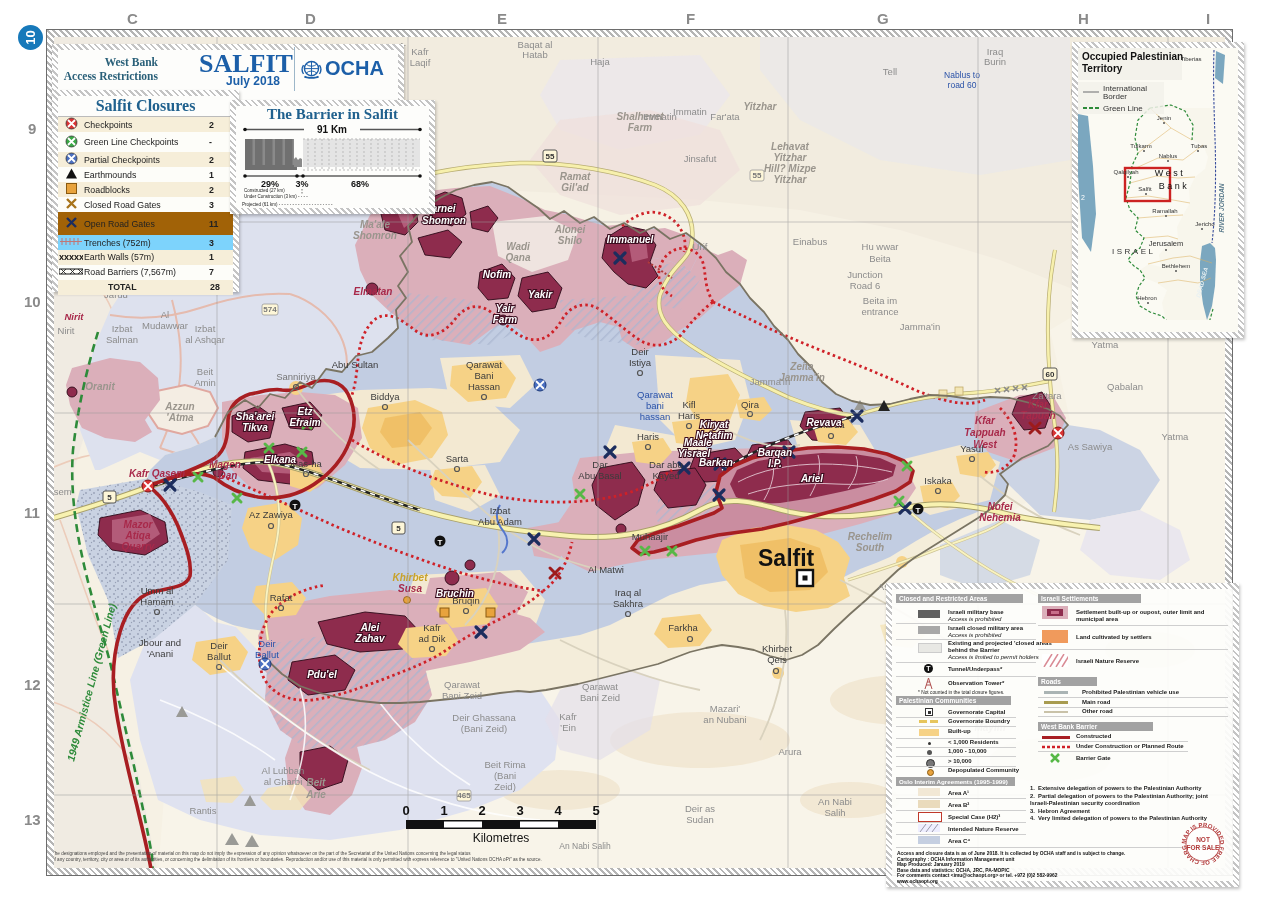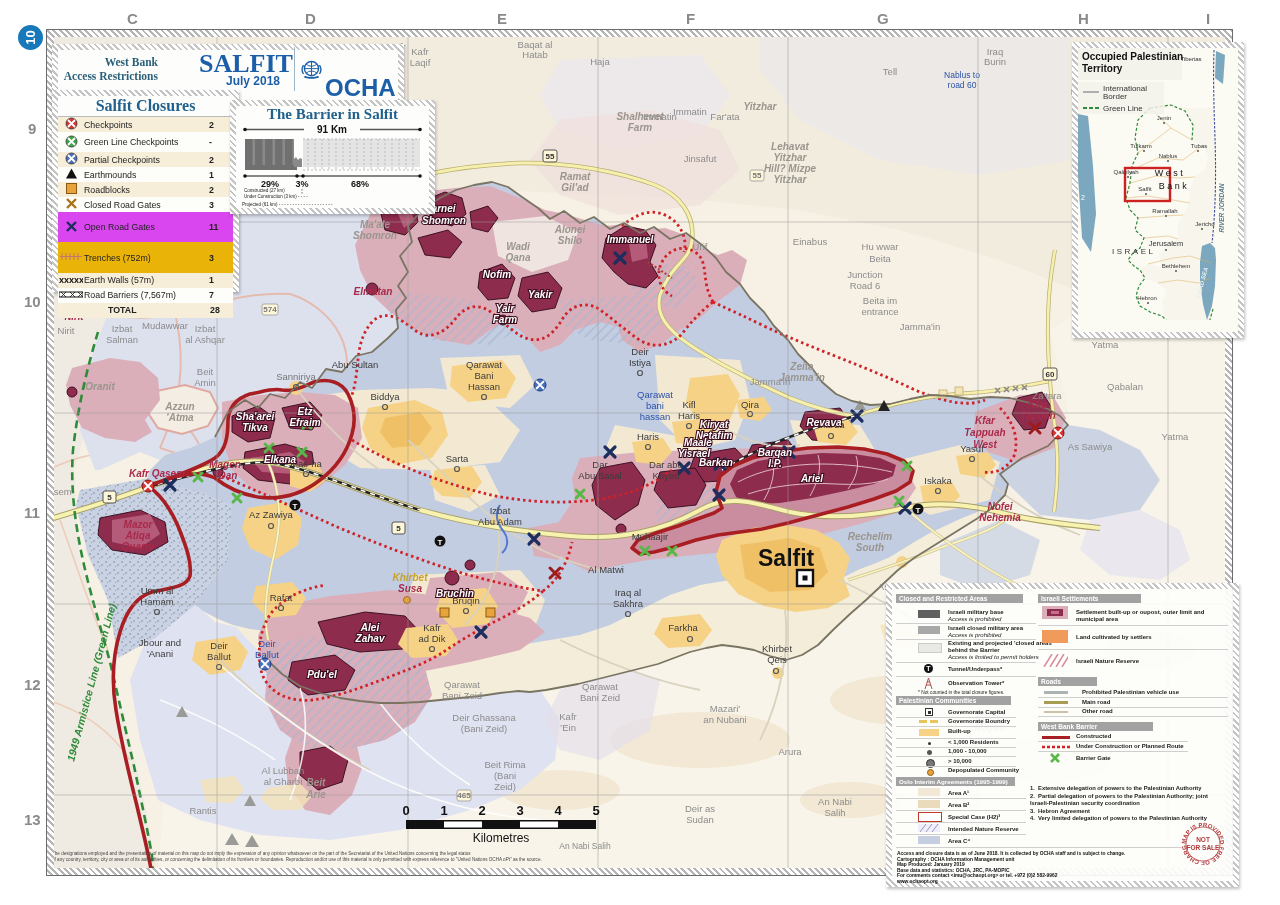--- a/index.html
+++ b/index.html
@@ -655,21 +655,21 @@
  <div style="position:absolute;left:0px;top:5px;width:100px;color:#2a6079;font-family:'Liberation Serif',serif;font-weight:bold;font-size:11.5px;text-align:right;line-height:14px;">West Bank<br>Access Restrictions</div>
  <div style="position:absolute;left:141px;top:-1px;color:#1c5fa8;font-family:'Liberation Serif',serif;font-weight:bold;font-size:26px;">SALFIT</div>
  <div style="position:absolute;left:168px;top:24px;color:#1c5fa8;font-size:12px;font-weight:bold;">July 2018</div>
  <div style="position:absolute;left:236px;top:-3px;width:1px;height:44px;background:#9db7c9;"></div>
  <svg style="position:absolute;left:242px;top:8px;" width="23" height="23" viewBox="0 0 26 26">
   <circle cx="13" cy="12" r="8" fill="none" stroke="#1c5fa8" stroke-width="1.6"></circle>
   <path d="M5,12 L21,12 M13,4 L13,20 M7,7 A9,9 0 0,0 19,7 M7,17 A9,9 0 0,1 19,17" stroke="#1c5fa8" stroke-width="1.1" fill="none"></path>
   <path d="M4,18 C2,15 2,11 4,8 M22,18 C24,15 24,11 22,8" stroke="#1c5fa8" stroke-width="1.6" fill="none"></path>
   <path d="M5,21 C8,23 18,23 21,21" stroke="#1c5fa8" stroke-width="2" fill="none"></path>
  </svg>
- <div style="position:absolute;left:267px;top:24px;color:#1c5fa8;font-size:24px;font-weight:bold;">OCHA</div>
+ <div style="position:absolute;left:267px;top:7px;color:#1c5fa8;font-size:20px;font-weight:bold;">OCHA</div>
 </div>
 
 <div class="box hatch" style="left:52px;top:90px;width:175px;height:190px;font-size:9px;">
  <div style="text-align:center;color:#20618e;font-family:'Liberation Serif',serif;font-weight:bold;font-size:16px;margin-top:1px;border-bottom:1px solid #bbb;padding-bottom:1px;">Salfit Closures</div>
  <table style="width:100%;border-collapse:collapse;font-size:8.8px;color:#222;">
  <tbody>
         <tr style="background:#f6eed9;height:14.8px;">
           <td style="width:26px;text-align:center;padding:0;"><svg width="13" height="13" viewBox="0 0 13 13">
               <circle cx="6.5" cy="6.5" r="5.5" fill="#d93434" stroke="#333" stroke-width="0.8"></circle>
               <path d="M3,3 L10,10 M10,3 L3,10" stroke="#fff" stroke-width="1.8"></path>
@@ -707,28 +707,28 @@
           <td style="padding:0;">Roadblocks</td>
           <td style="width:24px;padding:0;font-weight:bold;">2</td>
         </tr>
         <tr style="background:#fdfdf9;height:14.8px;">
           <td style="width:26px;text-align:center;padding:0;"><svg width="13" height="13">
               <path d="M2,2 L11,11 M11,2 L2,11" stroke="#a8741a" stroke-width="2.4"></path>
             </svg></td>
           <td style="padding:0;">Closed Road Gates</td>
           <td style="width:24px;padding:0;font-weight:bold;">3</td>
         </tr>
-        <tr style="background:#d946ef;height:30px;">
+        <tr style="background:#a16207;height:23px;">
           <td style="width:26px;text-align:center;padding:0;"><svg width="13" height="13">
               <path d="M2,2 L11,11 M11,2 L2,11" stroke="#1c2d5e" stroke-width="2.4"></path>
             </svg></td>
           <td style="padding:0;">Open Road Gates</td>
           <td style="width:24px;padding:0;font-weight:bold;">11</td>
         </tr>
-        <tr style="background:#eab308;height:31px;">
+        <tr style="background:#7dd3fc;height:15px;">
           <td style="width:26px;text-align:center;padding:0;"><svg width="22" height="9">
               <line x1="0" y1="4.5" x2="22" y2="4.5" stroke="#c07777" stroke-width="1"></line>
               <g stroke="#c07777" stroke-width="1">
                 <line x1="2" y1="1" x2="2" y2="8"></line>
                 <line x1="6" y1="1" x2="6" y2="8"></line>
                 <line x1="10" y1="1" x2="10" y2="8"></line>
                 <line x1="14" y1="1" x2="14" y2="8"></line>
                 <line x1="18" y1="1" x2="18" y2="8"></line>
               </g>
             </svg></td>

